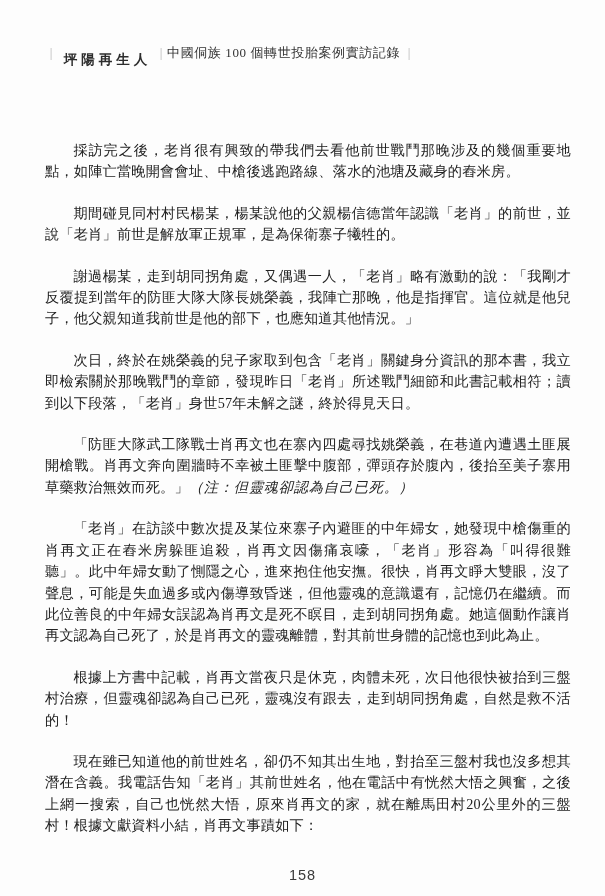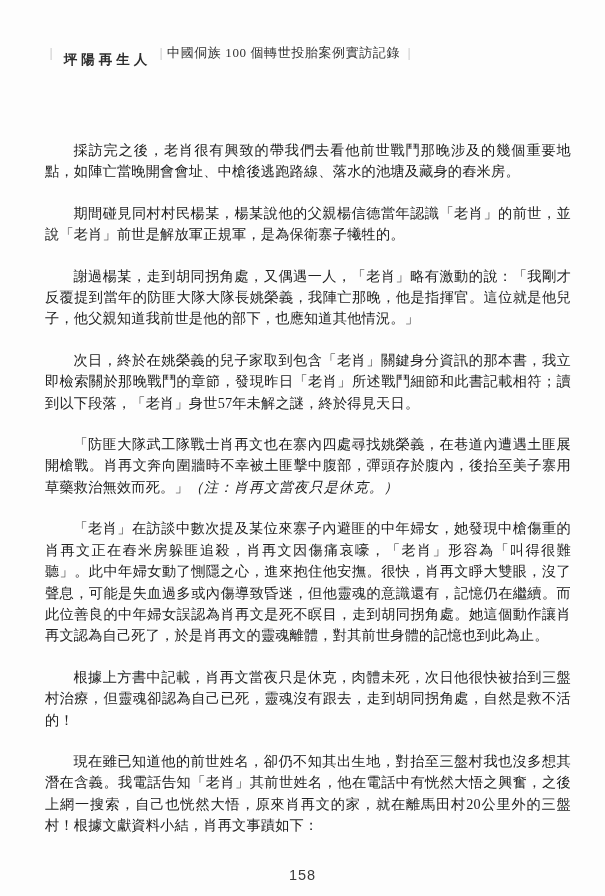--- a/index.html
+++ b/index.html
@@ -98,21 +98,21 @@
     <span class="hbar">｜</span>
     <span class="hsub">中國侗族 100 個轉世投胎案例實訪記錄</span>
     <span class="hbar">｜</span>
   </header>
 
   <main class="content">
     <p>採訪完之後，老肖很有興致的帶我們去看他前世戰鬥那晚涉及的幾個重要地點，如陣亡當晚開會會址、中槍後逃跑路線、落水的池塘及藏身的舂米房。</p>
     <p>期間碰見同村村民楊某，楊某說他的父親楊信德當年認識「老肖」的前世，並說「老肖」前世是解放軍正規軍，是為保衛寨子犧牲的。</p>
     <p>謝過楊某，走到胡同拐角處，又偶遇一人，「老肖」略有激動的說：「我剛才反覆提到當年的防匪大隊大隊長姚榮義，我陣亡那晚，他是指揮官。這位就是他兒子，他父親知道我前世是他的部下，也應知道其他情況。」</p>
     <p>次日，終於在姚榮義的兒子家取到包含「老肖」關鍵身分資訊的那本書，我立即檢索關於那晚戰鬥的章節，發現昨日「老肖」所述戰鬥細節和此書記載相符；讀到以下段落，「老肖」身世57年未解之謎，終於得見天日。</p>
-    <p><span>「防匪大隊武工隊戰士肖再文也在寨內四處尋找姚榮義，在巷道內遭遇土匪展開槍戰。肖再文奔向圍牆時不幸被土匪擊中腹部，彈頭存於腹內，後抬至美子寨用草藥救治無效而死。」</span><span class="note">（注：肖再文當夜只是休克。）</span></p>
+    <p><span>「防匪大隊武工隊戰士肖再文也在寨內四處尋找姚榮義，在巷道內遭遇土匪展開槍戰。肖再文奔向圍牆時不幸被土匪擊中腹部，彈頭存於腹內，後抬至美子寨用草藥救治無效而死。」</span><span class="note">（注：但靈魂卻認為自己已死。）</span></p>
     <p>「老肖」在訪談中數次提及某位來寨子內避匪的中年婦女，她發現中槍傷重的肖再文正在舂米房躲匪追殺，肖再文因傷痛哀嚎，「老肖」形容為「叫得很難聽」。此中年婦女動了惻隱之心，進來抱住他安撫。很快，肖再文睜大雙眼，沒了聲息，可能是失血過多或內傷導致昏迷，但他靈魂的意識還有，記憶仍在繼續。而此位善良的中年婦女誤認為肖再文是死不瞑目，走到胡同拐角處。她這個動作讓肖再文認為自己死了，於是肖再文的靈魂離體，對其前世身體的記憶也到此為止。</p>
     <p>根據上方書中記載，肖再文當夜只是休克，肉體未死，次日他很快被抬到三盤村治療，但靈魂卻認為自己已死，靈魂沒有跟去，走到胡同拐角處，自然是救不活的！</p>
     <p>現在雖已知道他的前世姓名，卻仍不知其出生地，對抬至三盤村我也沒多想其潛在含義。我電話告知「老肖」其前世姓名，他在電話中有恍然大悟之興奮，之後上網一搜索，自己也恍然大悟，原來肖再文的家，就在離馬田村20公里外的三盤村！根據文獻資料小結，肖再文事蹟如下：</p>
   </main>
 
   <footer class="page-footer">
     <span class="pagenum">158</span>
   </footer>
 
 </div>

